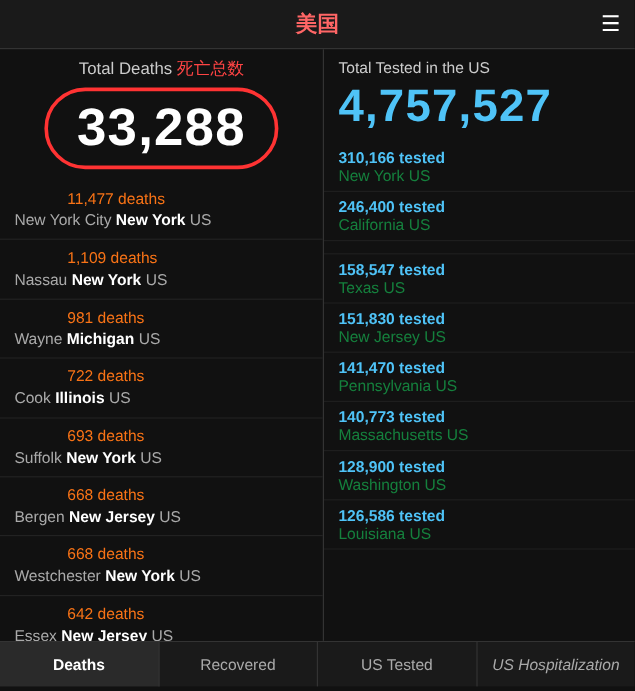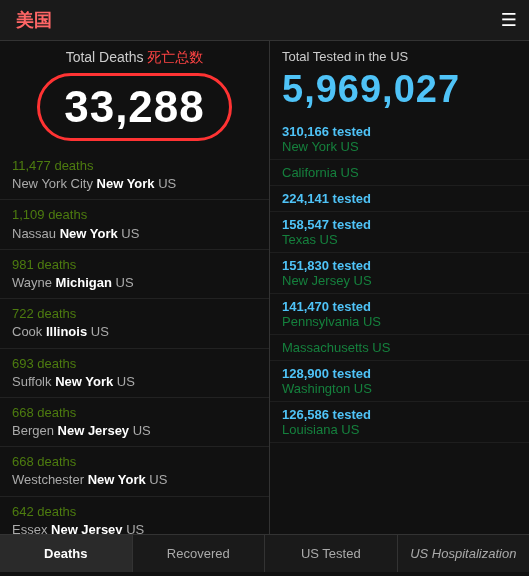--- a/index.html
+++ b/index.html
@@ -9,22 +9,22 @@
       background: #111;
       color: #fff;
       font-family: Arial, sans-serif;
       overflow: hidden;
       position: relative;
     }
 
     
     .header {
       background: #1a1a1a;
-      text-align: left;
-      padding: 8px 16px;
+      text-align: center;
+      padding: 8px 0;
       position: relative;
       border-bottom: 1px solid #333;
     }
     .header-title {
       color: #ff6666;
       font-size: 18px;
       font-weight: bold;
     }
     .hamburger-icon {
       position: absolute;
@@ -94,21 +94,22 @@
     .deaths-list::-webkit-scrollbar-track { background: #111; }
     .deaths-list::-webkit-scrollbar-thumb { background: #555; }
 
     .death-item {
       padding: 6px 10px 6px 12px;
       border-bottom: 1px solid #222;
       line-height: 1.4;
     }
     .death-number {
       font-size: 13px;
-      color: #4d7c0f;
+      color: #f97316;
+      margin-left: 44px;
     }
     .death-location {
       font-size: 13px;
       color: #aaa;
     }
     .death-location strong {
       color: #fff;
       font-weight: bold;
     }
 
@@ -232,45 +233,46 @@
     </div>
         <div class="death-item">
       <div class="death-number">642 deaths</div>
       <div class="death-location">Essex <strong>New Jersey</strong> US</div>
     </div>
       </div>
   </div>
 
   <div class="right-panel">
     <div class="total-tested-header">Total Tested in the US</div>
-    <div class="tested-big-number">5,969,027</div>
+    <div class="tested-big-number">4,757,527</div>
     <div class="tested-list" id="tested-list-container">
     <div class="tested-item">
     <div class="tested-count">310,166 tested</div>
     <div class="tested-location">New York US</div>
   </div>
         <div class="tested-item">
+    <div class="tested-count">246,400 tested</div>
     <div class="tested-location">California US</div>
   </div>
         <div class="tested-item">
-    <div class="tested-count">224,141 tested</div>
   </div>
         <div class="tested-item">
     <div class="tested-count">158,547 tested</div>
     <div class="tested-location">Texas US</div>
   </div>
         <div class="tested-item">
     <div class="tested-count">151,830 tested</div>
     <div class="tested-location">New Jersey US</div>
   </div>
         <div class="tested-item">
     <div class="tested-count">141,470 tested</div>
     <div class="tested-location">Pennsylvania US</div>
   </div>
         <div class="tested-item">
+    <div class="tested-count">140,773 tested</div>
     <div class="tested-location">Massachusetts US</div>
   </div>
         <div class="tested-item">
     <div class="tested-count">128,900 tested</div>
     <div class="tested-location">Washington US</div>
   </div>
         <div class="tested-item">
     <div class="tested-count">126,586 tested</div>
     <div class="tested-location">Louisiana US</div>
   </div>

